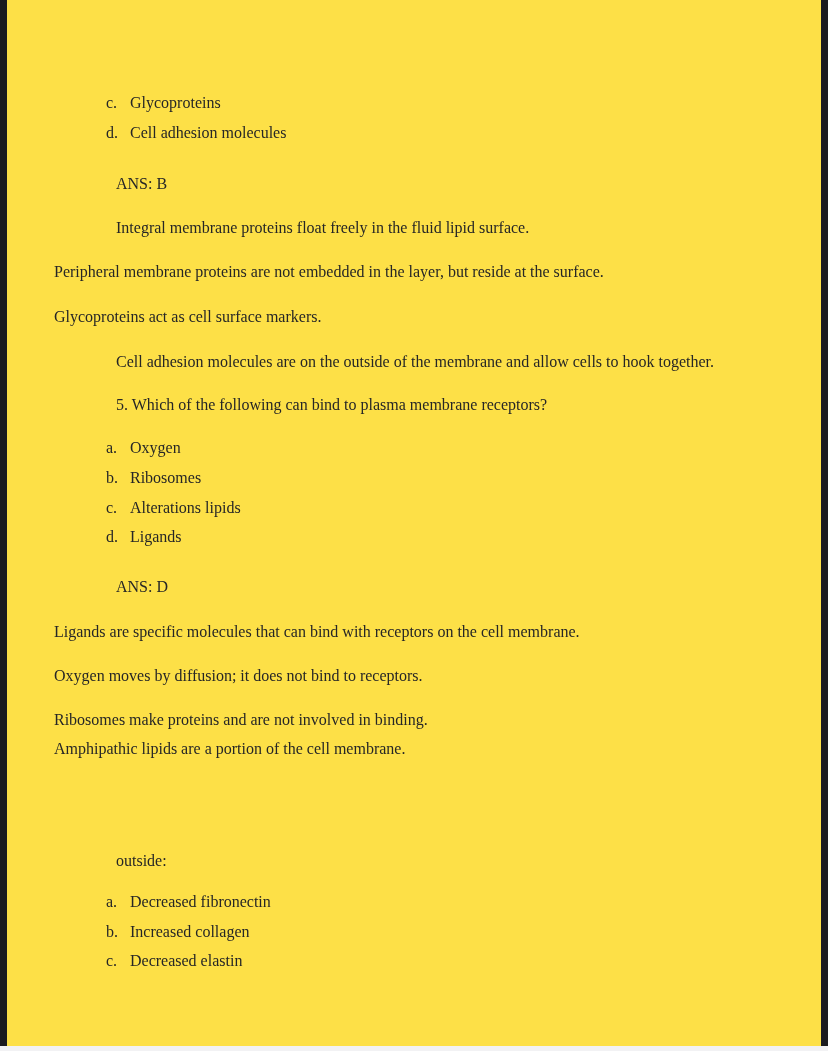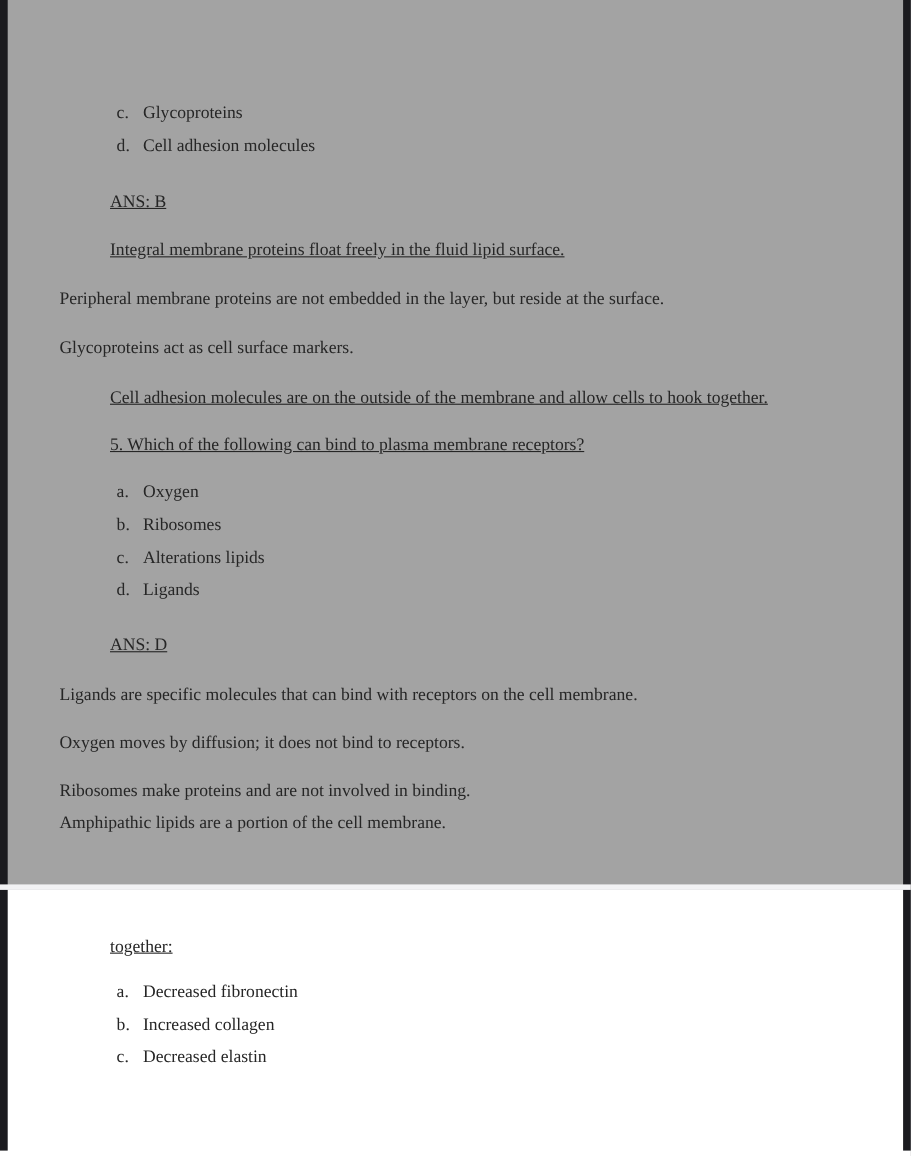--- a/index.html
+++ b/index.html
@@ -4,42 +4,42 @@
 <style>
   html, body { margin: 0; padding: 0; }
   body {
     width: 828px; height: 1051px;
     background: #ffffff;
     font-family: "Liberation Serif", "DejaVu Serif", serif;
     overflow: hidden;
   }
   .page {
     position: relative;
-    width: 828px; height: 809px;
-    background: #a3a3a3;
+    width: 828px; height: 1051px;
+    background: #fde047;
     color: #262626;
     font-size: 16px;
     line-height: 19px;
   }
   .edge {
     position: absolute; top: 0; height: 1046px; width: 7px;
     background: #1b1b1f;
   }
   .edge-left  { left: 0; }
   .edge-right { right: 0; }
   .footer-strip {
     position: absolute; left: 0; bottom: 0;
     width: 828px; height: 5px;
     background: #f2f2f4;
   }
   .line {
     position: absolute;
     white-space: nowrap;
   }
-  .indent { left: 100px; text-decoration: underline; }
+  .indent { left: 116px; }
   .flush  { left: 54px; }
   .opt    { left: 106px; }
   .opt .letter {
     display: inline-block;
     width: 24px;
   }
 </style>
 </head>
 <body>
 
@@ -74,21 +74,21 @@
     <span class="letter">d.</span><span>Ligands</span>
   </div>
 
   <div class="line indent" style="top:577px">ANS: D</div>
 
   <div class="line flush" style="top:622px">Ligands are specific molecules that can bind with receptors on the cell membrane.</div>
   <div class="line flush" style="top:666px">Oxygen moves by diffusion; it does not bind to receptors.</div>
   <div class="line flush" style="top:710px">Ribosomes make proteins and are not involved in binding.</div>
   <div class="line flush" style="top:739px">Amphipathic lipids are a portion of the cell membrane.</div>
 
-  <div class="line indent" style="top:851px">together:</div>
+  <div class="line indent" style="top:851px">outside:</div>
 
   <div class="line opt" style="top:892px">
     <span class="letter">a.</span><span>Decreased fibronectin</span>
   </div>
   <div class="line opt" style="top:922px">
     <span class="letter">b.</span><span>Increased collagen</span>
   </div>
   <div class="line opt" style="top:951px">
     <span class="letter">c.</span><span>Decreased elastin</span>
   </div>

